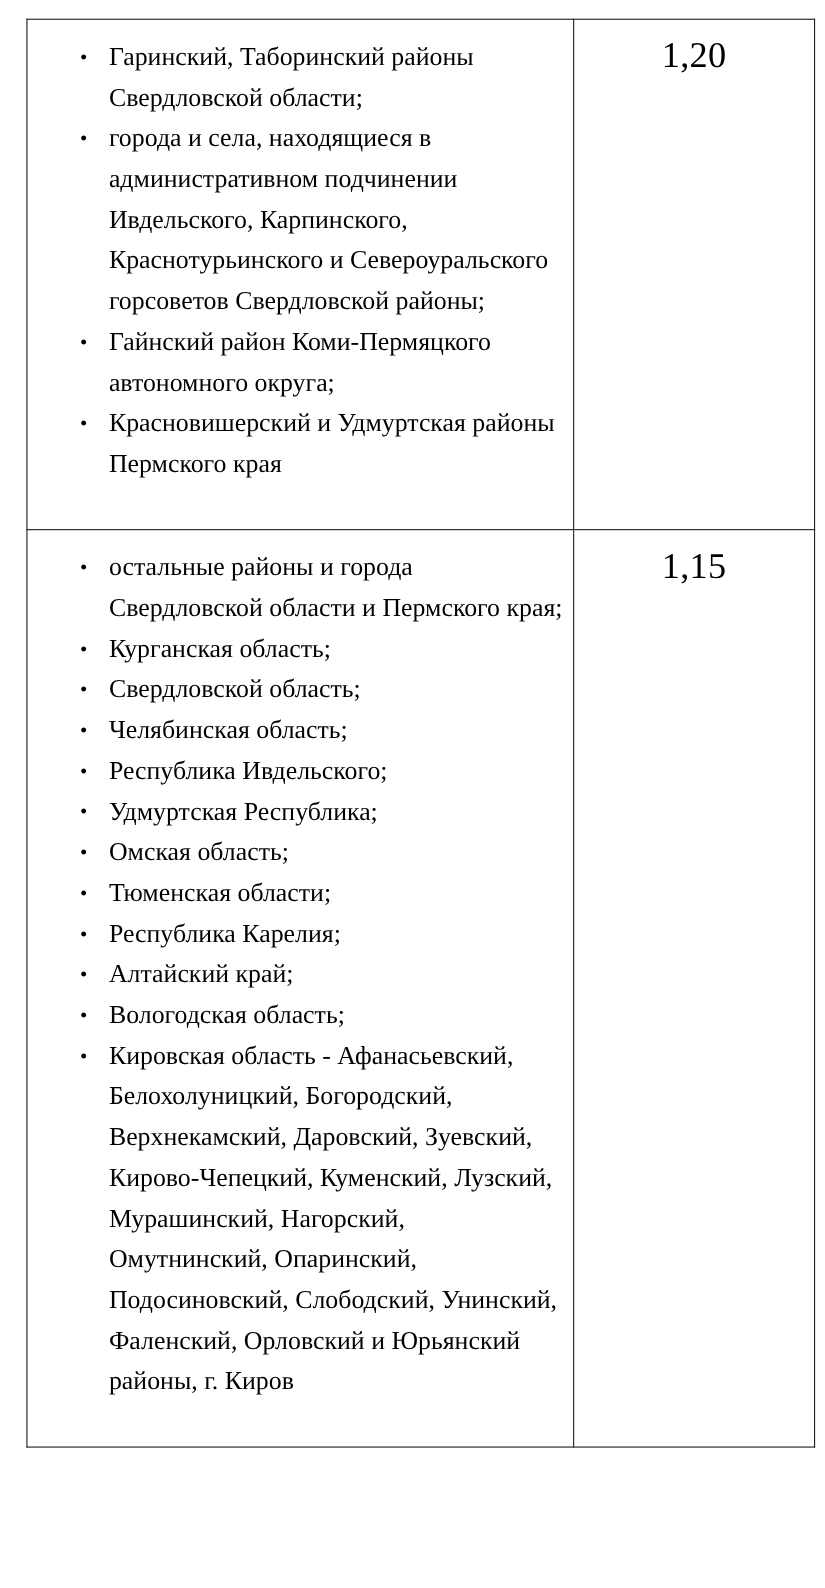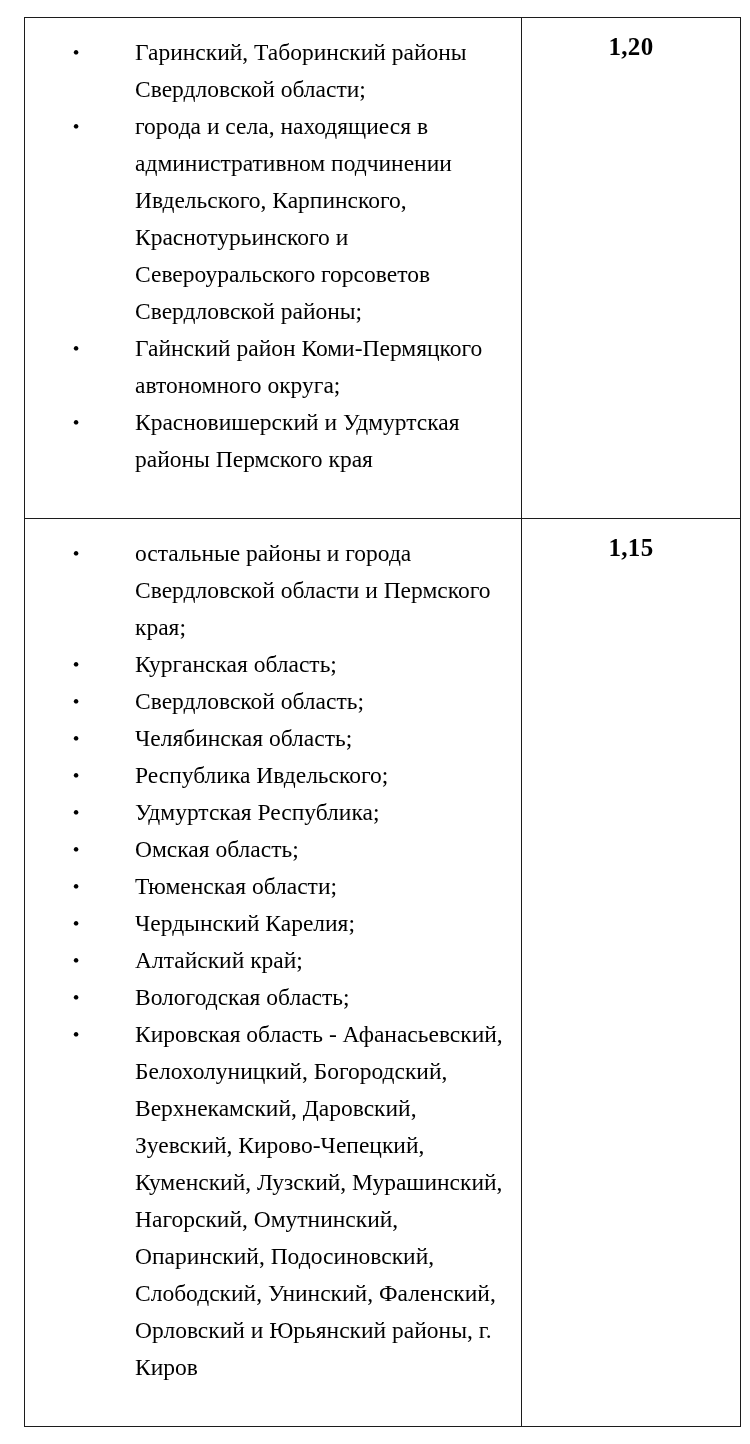--- a/index.html
+++ b/index.html
@@ -44,22 +44,22 @@
     padding: 16px 8px 40px 0;
   }
 
   td.value-cell {
     width: 218px;
     text-align: center;
     padding-top: 14px;
   }
 
   .value-text {
-    font-size: 25px;
-    font-weight: bold;
+    font-size: 33px;
+    font-weight: normal;
     line-height: 1.2;
     letter-spacing: 0.3px;
   }
 
   
   ul.region-list {
     list-style: none;
     margin: 0;
     padding: 0;
   }
@@ -78,21 +78,20 @@
     left: 45px;
     top: 0;
     width: 12px;
     line-height: 37px;
     font-size: 19px;
     text-align: center;
   }
 
   .li-text {
     display: block;
-    margin-left: 36px;
   }
 </style>
 </head>
 <body>
 
 <div class="page">
 
   <table class="coef-table">
     <tbody>
 
@@ -152,21 +151,21 @@
               <li>
                 <span class="bullet-glyph">•</span>
                 <span class="li-text">Омская область;</span>
               </li>
               <li>
                 <span class="bullet-glyph">•</span>
                 <span class="li-text">Тюменская области;</span>
               </li>
               <li>
                 <span class="bullet-glyph">•</span>
-                <span class="li-text">Чердынский Карелия;</span>
+                <span class="li-text">Республика Карелия;</span>
               </li>
               <li>
                 <span class="bullet-glyph">•</span>
                 <span class="li-text">Алтайский край;</span>
               </li>
               <li>
                 <span class="bullet-glyph">•</span>
                 <span class="li-text">Вологодская область;</span>
               </li>
               <li>

